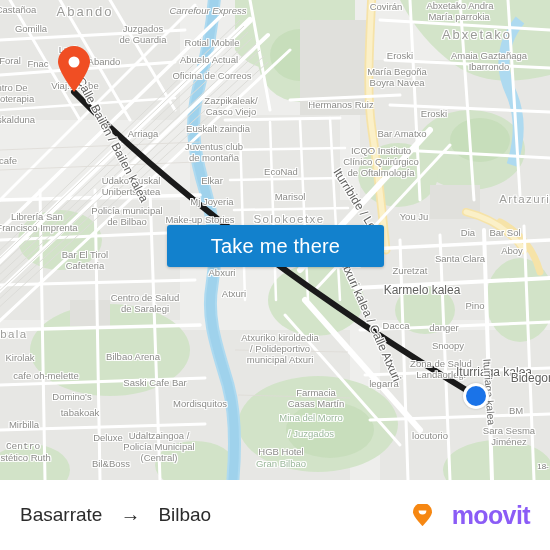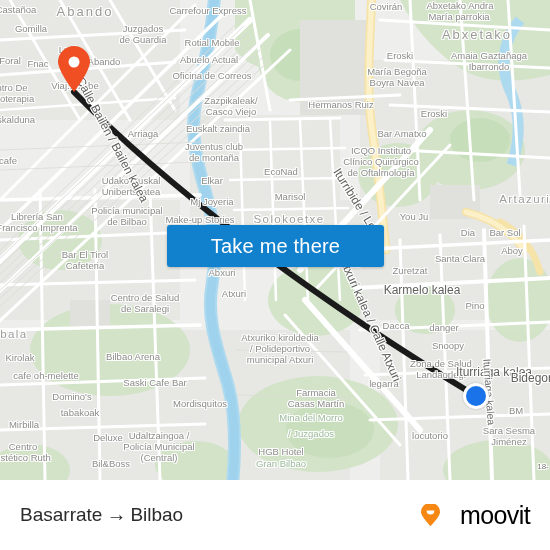--- a/index.html
+++ b/index.html
@@ -100,32 +100,32 @@
   .footer{
     position:absolute;
     left:0;top:480px;
     width:550px;height:70px;
     background:#ffffff;
     display:flex;align-items:center;
     box-sizing:border-box;
     padding:0 20px;
   }
   .route-title{
-    display:flex;align-items:flex-start;gap:4px;
+    display:flex;align-items:flex-start;gap:18px;
     font-size:19px;color:#2b2b2b;
     font-family:"Liberation Sans", sans-serif;
   }
   .route-title .arrow{font-size:20px;color:#2b2b2b;line-height:1;}
   .brand{
     margin-left:auto;
     display:flex;align-items:center;gap:3px;
   }
   .brand-mark{width:19px;height:22px;display:block;}
   .brand-text{
-    font-size:25px;font-weight:normal;color:#000000;
+    font-size:25px;font-weight:bold;color:#8b5cf6;
     letter-spacing:-.6px;font-family:"Liberation Sans", sans-serif;margin-left:17px;
   }
 </style>
 </head>
 <body>
 
 <div id="app">
 
   <div class="map">
 
@@ -279,21 +279,21 @@
       </g>
     </svg>
 
     <svg class="route-svg" viewBox="0 0 550 480">
       <path d="M74 92 C 160 180, 300 290, 476 396" stroke="#1a1a1a" stroke-width="6" fill="none" stroke-linecap="round"></path>
     </svg>
 
     <div class="map-labels" id="map-labels">
         <div class="lbl poi" style="left: 16px; top: 9px;">Castañoa</div>
         <div class="lbl place" style="left: 85px; top: 11px;">Abando</div>
-        <div class="lbl poi" style="left: 208px; top: 10px;">Carrefour Express</div>
+        <div class="lbl poi" style="left: 208px; top: 10px; font-style: italic;">Carrefour Express</div>
         <div class="lbl poi" style="left: 386px; top: 6px;">Covirán</div>
         <div class="lbl poi" style="left: 460px; top: 5px;">Abxetako Andra</div>
         <div class="lbl poi" style="left: 459px; top: 16px;">María parrokia</div>
         <div class="lbl place" style="left: 477px; top: 34px;">Abxetako</div>
         <div class="lbl poi" style="left: 31px; top: 28px;">Gomilla</div>
         <div class="lbl poi" style="left: 143px; top: 28px;">Juzgados</div>
         <div class="lbl poi" style="left: 143px; top: 39px;">de Guardia</div>
         <div class="lbl poi" style="left: 212px; top: 42px;">Rotial Mobile</div>
         <div class="lbl poi" style="left: 400px; top: 55px;">Eroski</div>
         <div class="lbl poi" style="left: 489px; top: 55px;">Amaia Gaztañaga</div>
@@ -373,21 +373,21 @@
         <div class="lbl road-big" style="left: 538px; top: 378px;">Bidegorria</div>
         <div class="lbl poi" style="left: 516px; top: 410px;">BM</div>
         <div class="lbl poi" style="left: 80px; top: 412px;">tabakoak</div>
         <div class="lbl poi" style="left: 24px; top: 424px;">Mirbilla</div>
         <div class="lbl green" style="left: 311px; top: 417px;">Mina del Morro</div>
         <div class="lbl green" style="left: 311px; top: 433px;">/ Juzgados</div>
         <div class="lbl poi" style="left: 108px; top: 437px;">Deluxe</div>
         <div class="lbl poi" style="left: 159px; top: 435px;">Udaltzaingoa /</div>
         <div class="lbl poi" style="left: 159px; top: 446px;">Policía Municipal</div>
         <div class="lbl poi" style="left: 159px; top: 457px;">(Central)</div>
-        <div class="lbl poi" style="left: 23px; top: 446px;">Centro</div>
+        <div class="lbl poi" style="left: 23px; top: 446px; font-family: Liberation Mono, monospace;">Centro</div>
         <div class="lbl poi" style="left: 23px; top: 457px;">estético Ruth</div>
         <div class="lbl poi" style="left: 430px; top: 435px;">locutorio</div>
         <div class="lbl poi" style="left: 509px; top: 430px;">Sara Sesma</div>
         <div class="lbl poi" style="left: 509px; top: 441px;">Jiménez</div>
         <div class="lbl poi" style="left: 281px; top: 451px;">HGB Hotel</div>
         <div class="lbl green" style="left: 281px; top: 463px;">Gran Bilbao</div>
         <div class="lbl poi" style="left: 103px; top: 463px; margin-left: 8px;">Bil&amp;Boss</div>
         <div class="lbl road-big" style="left: 112px; top: 140px; transform: translate(-50%, -50%) rotate(62deg);">Calle Bailén / Bailen kalea</div>
         <div class="lbl road-big" style="left: 358px; top: 205px; transform: translate(-50%, -50%) rotate(58deg);">Iturribide / Lega</div>
         <div class="lbl road-big" style="left: 370px; top: 320px; transform: translate(-50%, -50%) rotate(66deg);">Atxuri kalea / Calle Atxuri</div>

